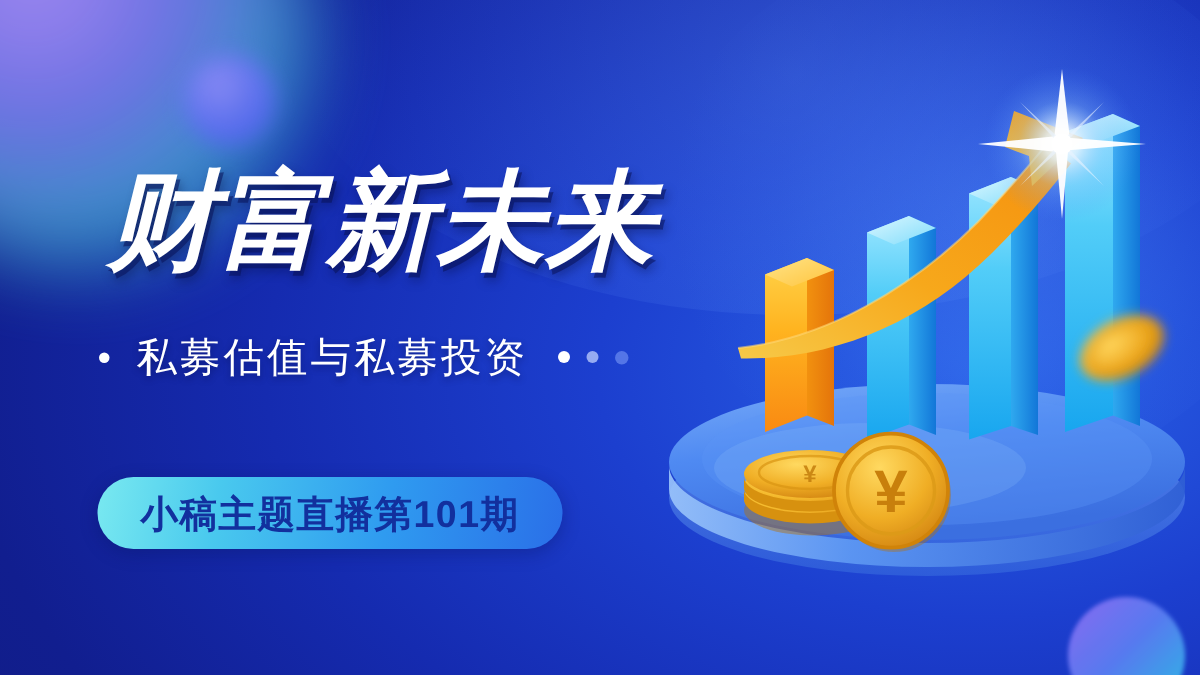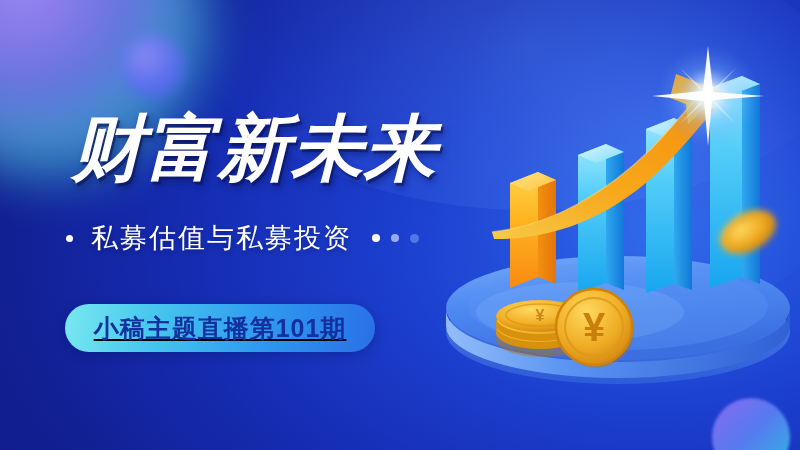--- a/index.html
+++ b/index.html
@@ -126,30 +126,29 @@
     border-radius: 50%;
     margin-right: 11px;
   }
   .td1 { width: 8px; height: 8px; background: #ffffff; }
   .td2 { width: 8px; height: 8px; background: rgba(198,214,255,0.72); }
   .td3 { width: 9px; height: 9px; background: rgba(130,160,250,0.55); margin-right: 0 !important; }
 
   .badge {
     position: absolute;
     left: 65px;
-    top: 304px;
+    top: 318px;
     width: 310px;
     height: 48px;
     border-radius: 24px;
     background: linear-gradient(100deg, #79e9f0 0%, #49c9ee 26%, #2f9bf0 62%, #2a6fe8 100%);
     box-shadow: 0 3px 12px rgba(6,18,90,0.32);
     display: flex;
     align-items: center;
     justify-content: center;
-    text-decoration: underline;
   }
   .badge-label {
     font-size: 25px;
     font-weight: bold;
     color: #12309e;
     letter-spacing: 1px;
     white-space: nowrap;
   }
 
   

